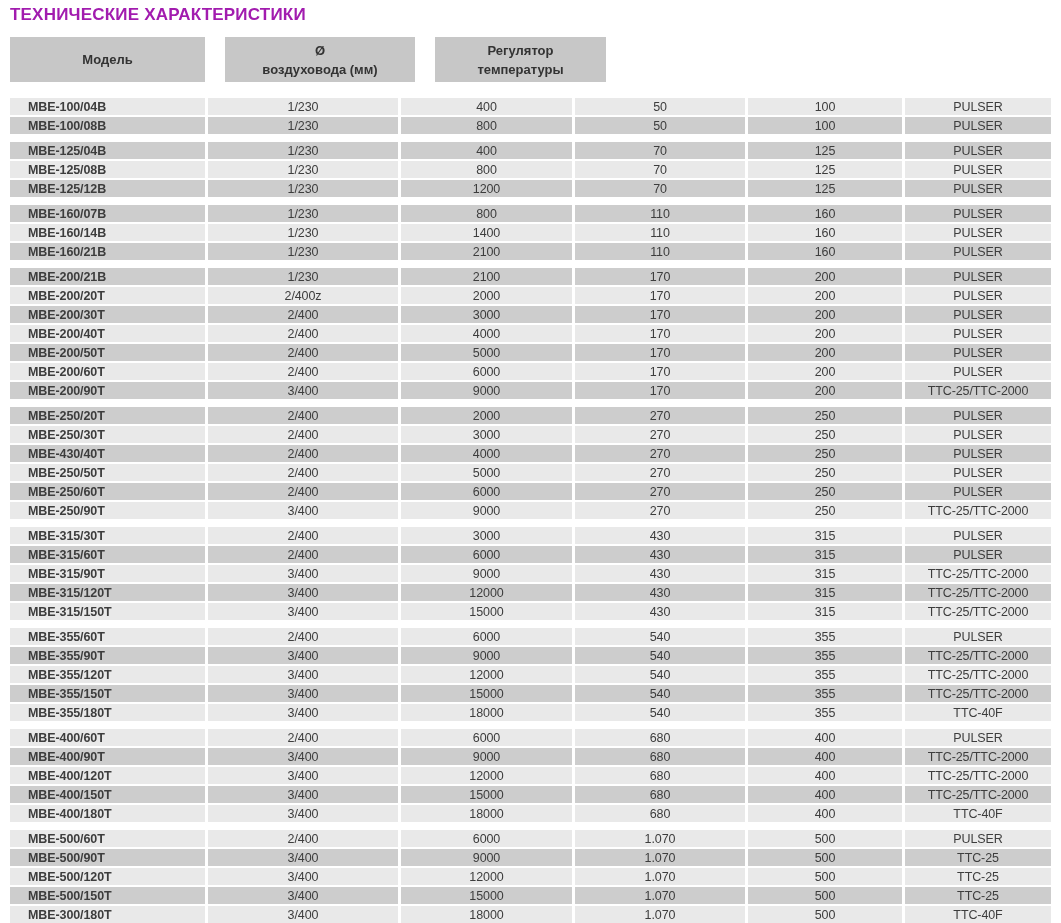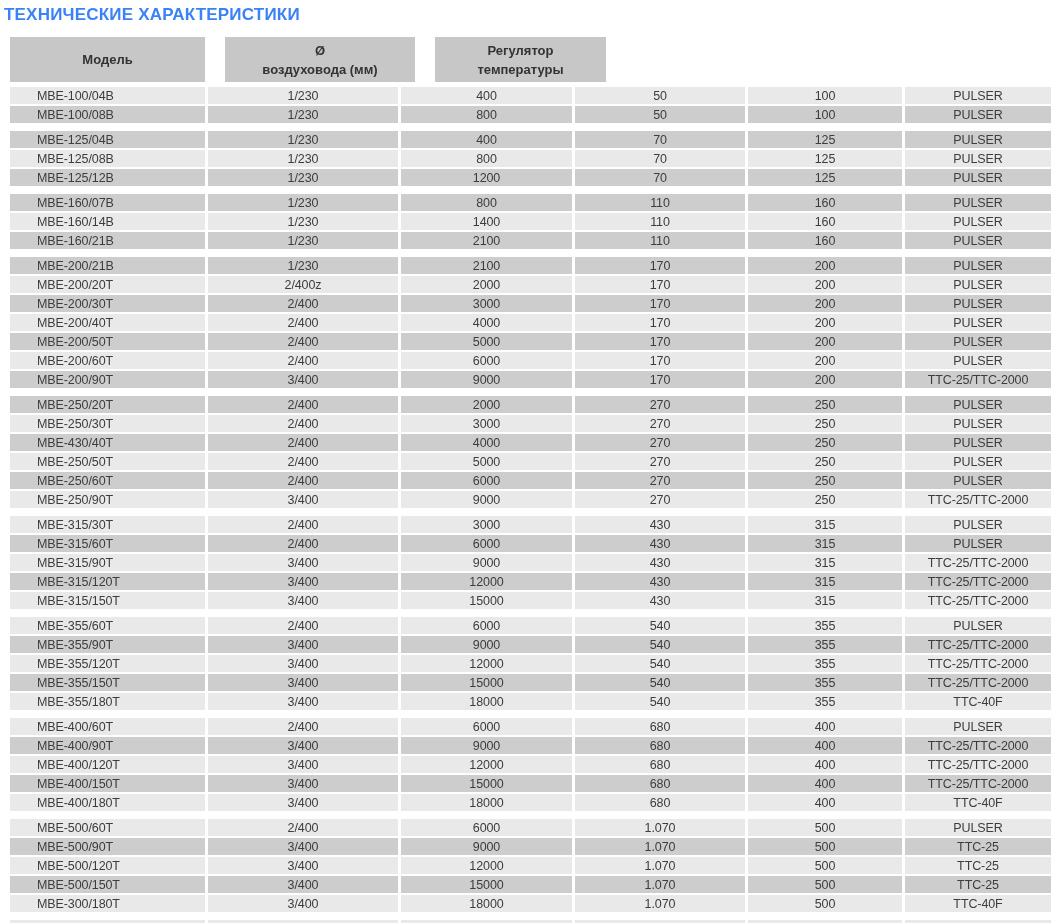--- a/index.html
+++ b/index.html
@@ -12,41 +12,41 @@
     font-family: "Liberation Sans", sans-serif;
   }
   .page {
     width: 1061px;
     height: 923px;
     position: relative;
   }
   .title {
     margin: 0;
     position: absolute;
-    left: 4px;
+    left: 10px;
     top: 5px;
     font-size: 17px;
     font-weight: bold;
-    color: #3b82f6;
+    color: #a21caf;
     letter-spacing: 0.2px;
     white-space: nowrap;
   }
   .spec-table {
     position: absolute;
     left: 10px;
     top: 37px;
     width: 1041px;
   }
   .grid-row {
     display: grid;
     grid-template-columns: 195px 190px 171px 170px 154px 146px;
     column-gap: 3px;
   }
   .thead {
-    margin-bottom: 5px;
+    margin-bottom: 16px;
     gap: 20px;
   }
   .hcell {
     background: var(--header-bg, #c7c7c7);
     height: 45px;
     display: flex;
     flex-direction: column;
     align-items: center;
     justify-content: center;
     color: #333333;
@@ -66,21 +66,22 @@
     align-items: center;
     justify-content: center;
     font-size: 12.5px;
     color: #3d3d3d;
     letter-spacing: -0.1px;
     white-space: nowrap;
     overflow: hidden;
   }
   .cell.model {
     justify-content: flex-start;
-    padding-left: 27px;
+    padding-left: 18px;
+    font-weight: bold;
   }
   .cutoff {
     margin-top: 8px;
   }
   .cutoff .ccell {
     height: 3px;
     background: var(--row-light, #e9e9e9);
   }
 </style>
 </head>

